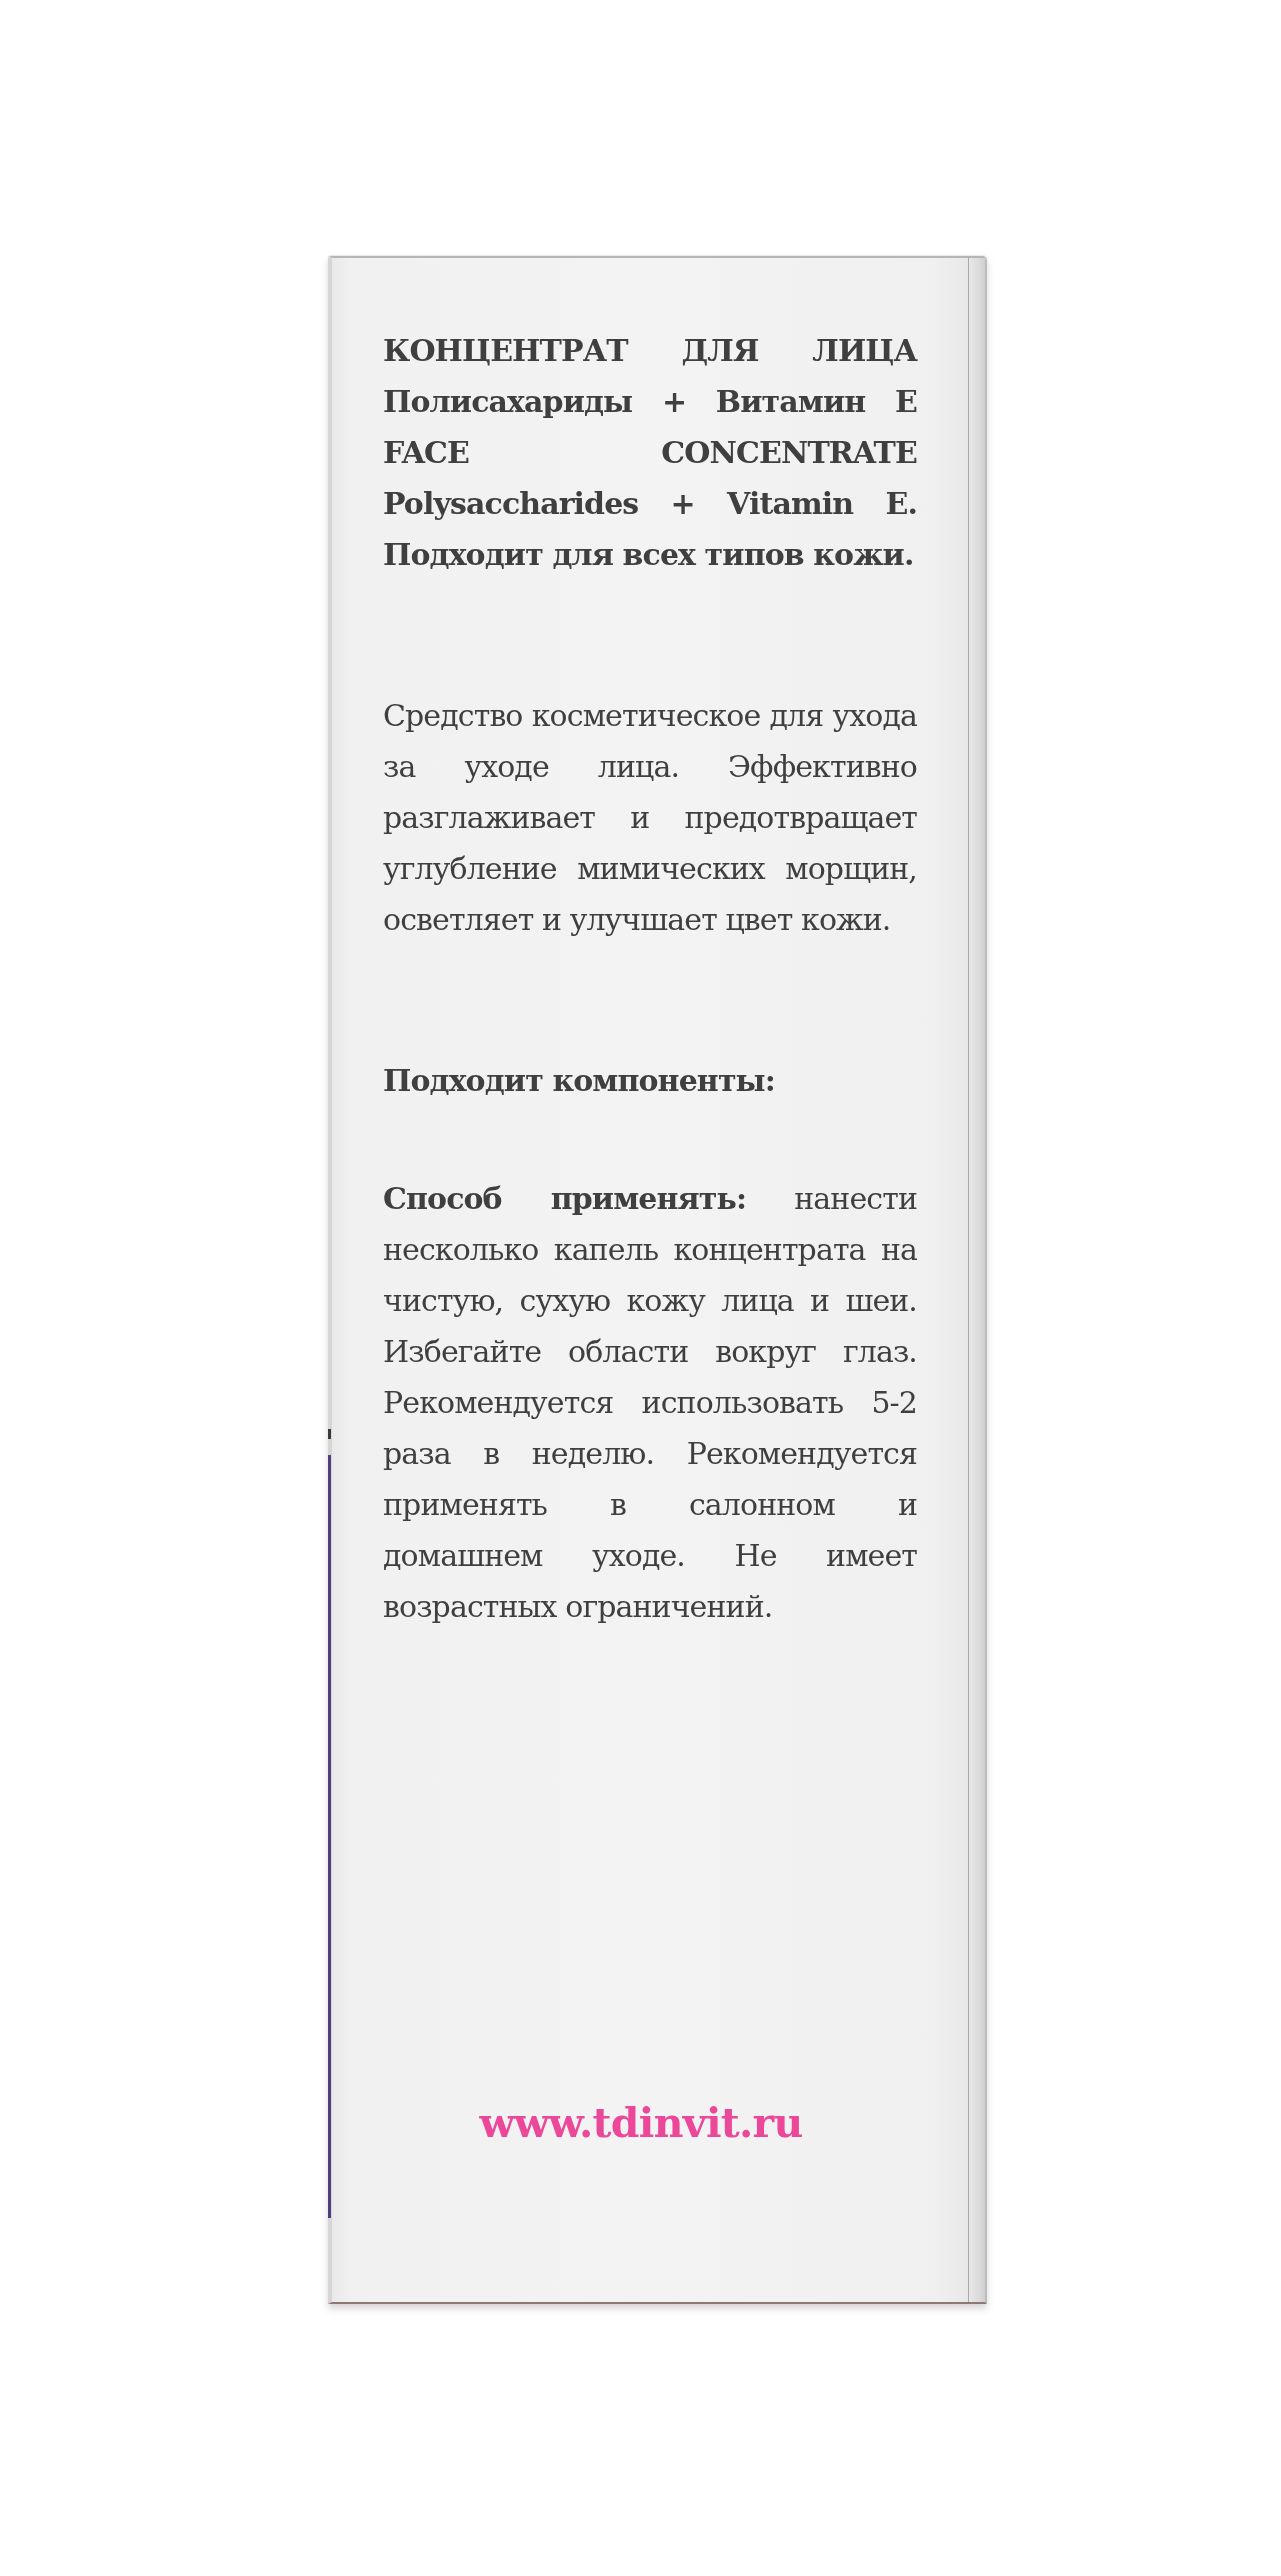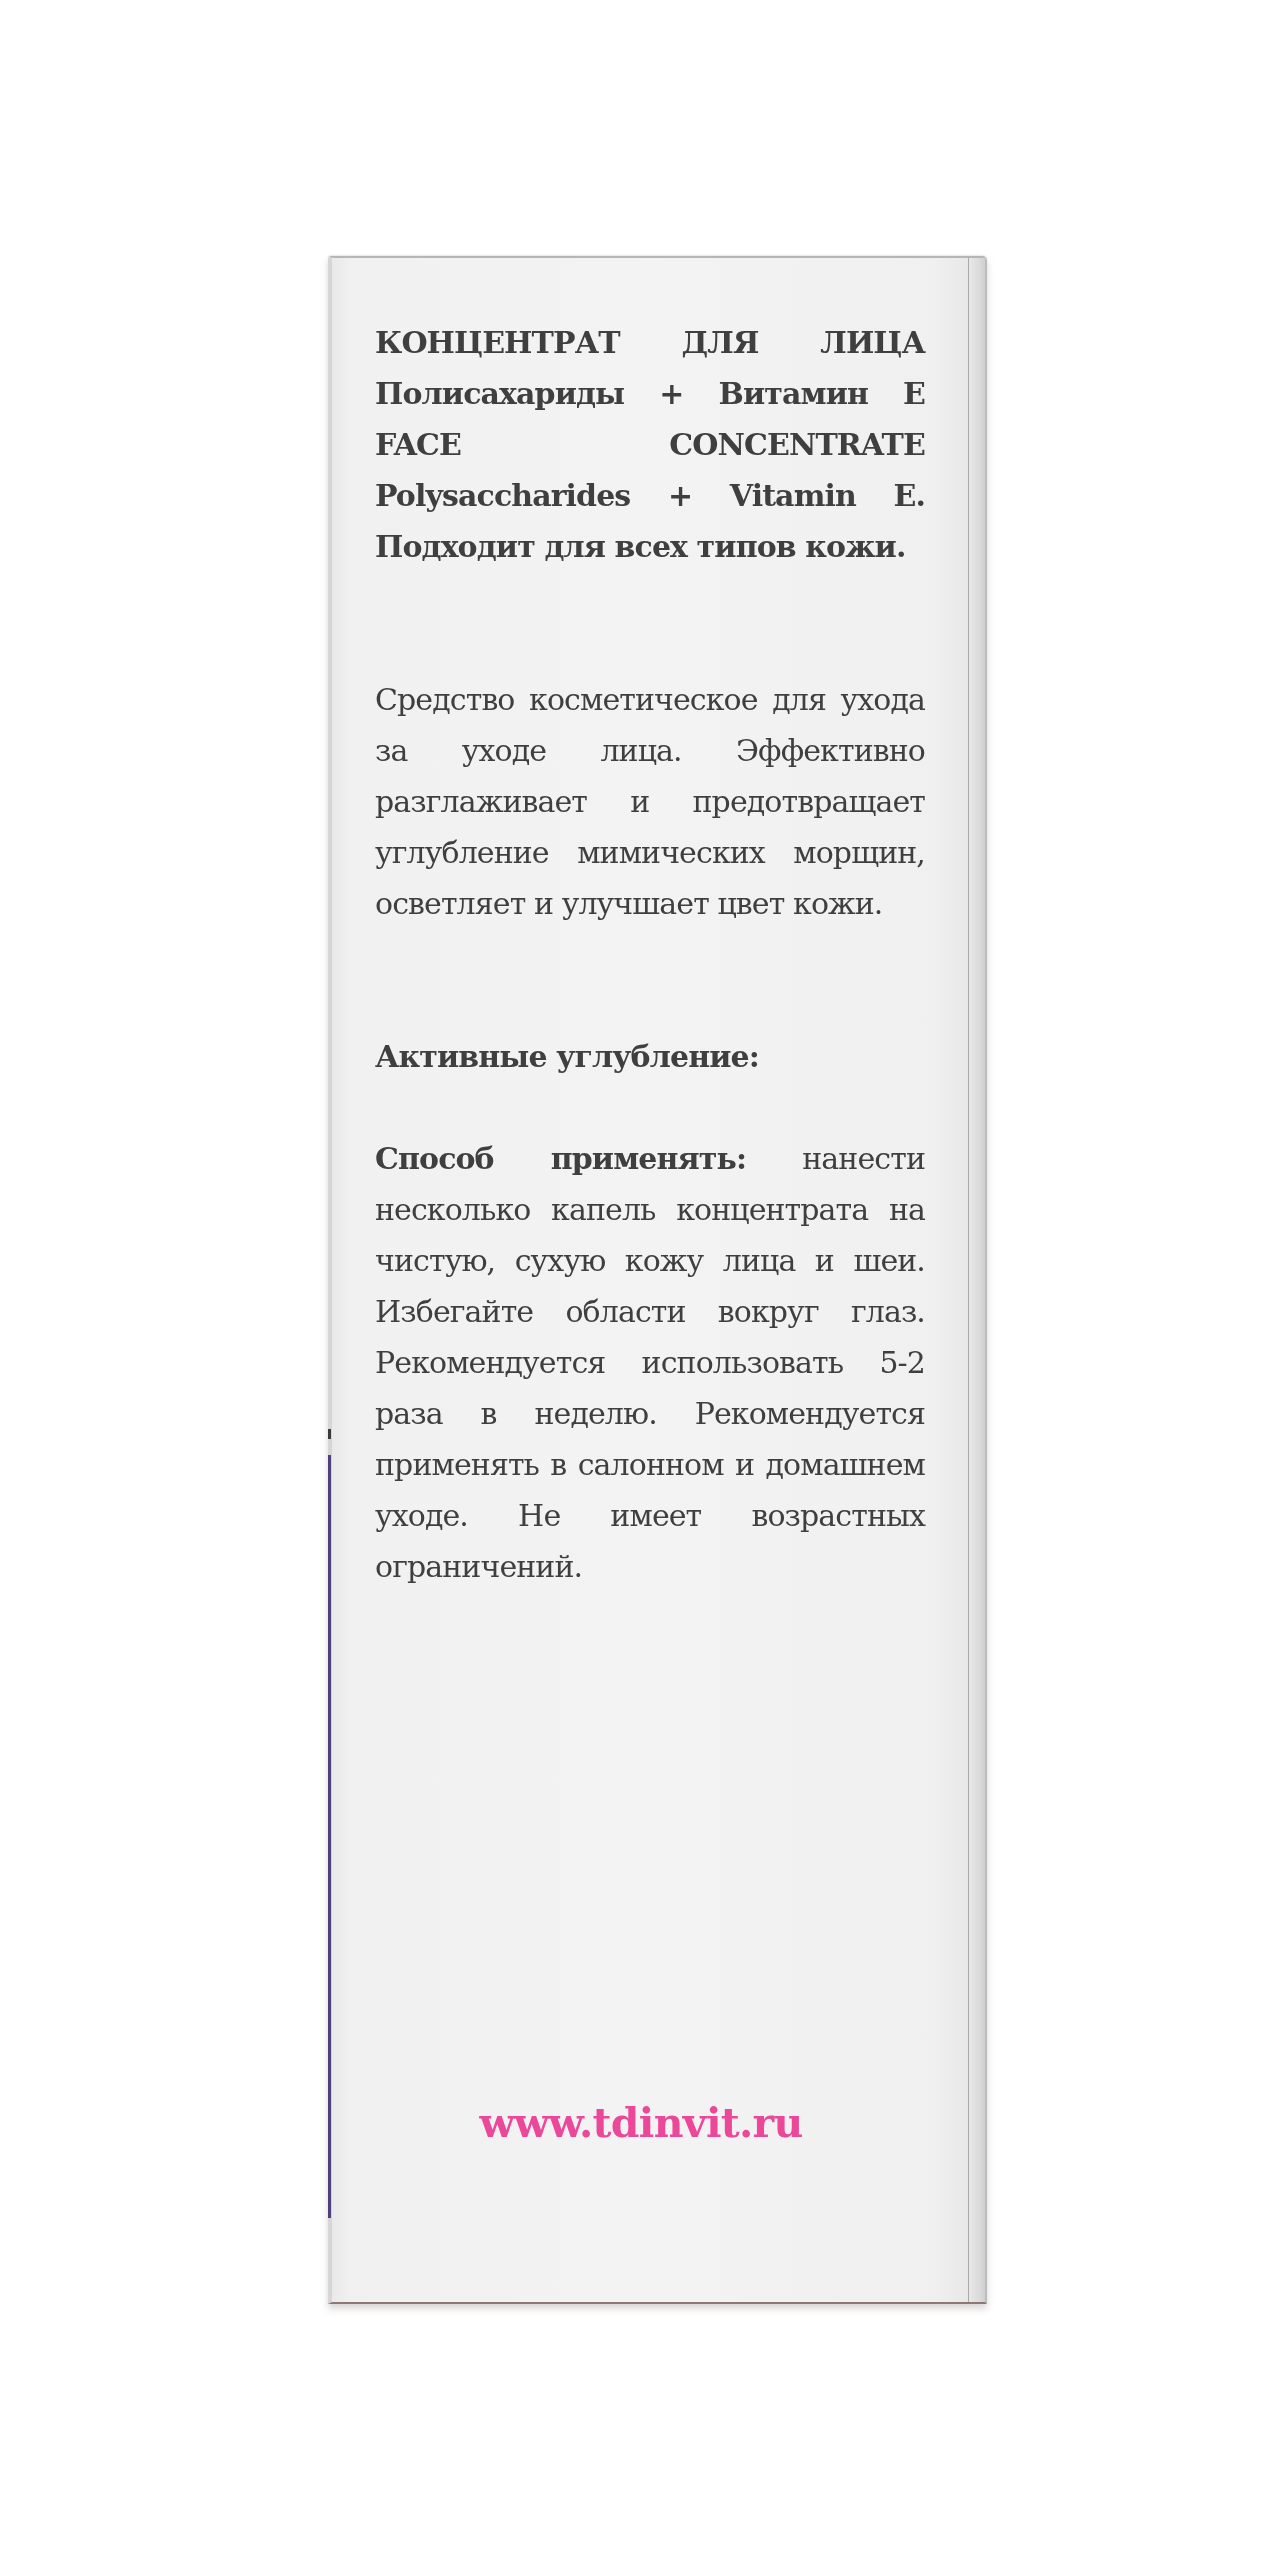--- a/index.html
+++ b/index.html
@@ -58,21 +58,21 @@
       top: 317px;
       width: 550px;
       font-family: "DejaVu Serif", "Liberation Serif", serif;
       color: #3f3f3f;
       font-size: 30px;
       line-height: 51px;
       text-align: justify;
       letter-spacing: -0.9px;
     }
     .content p {
-      margin: 0;
+      margin: 8px;
     }
     .title {
       font-weight: bold;
     }
     .block {
       margin-bottom: 51px !important;
     }
     .gap2 { height: 51px; }
     .label { font-weight: bold; }
     .url {
@@ -95,19 +95,19 @@
   <div class="edge-right"></div>
   <div class="dark-tick"></div>
   <div class="purple-strip"></div>
 </div>
 
 <div class="content">
   <p class="title block">КОНЦЕНТРАТ ДЛЯ ЛИЦА Полисахариды + Витамин Е FACE CONCENTRATE Polysaccharides + Vitamin E. Подходит для всех типов кожи.</p>
   <div class="gap2"></div>
   <p class="block">Средство косметическое для ухода за уходе лица. Эффективно разглаживает и предотвращает углубление мимических морщин, осветляет и улучшает цвет кожи.</p>
   <div class="gap2"></div>
-  <p class="label">Активные углубление:</p>
+  <p class="label">Подходит компоненты:</p>
   <div class="gap2"></div>
   <p><span class="label">Способ применять:</span> <span>нанести несколько капель концентрата на чистую, сухую кожу лица и шеи. Избегайте области вокруг глаз. Рекомендуется использовать 5-2 раза в неделю. Рекомендуется применять в салонном и домашнем уходе. Не имеет возрастных ограничений.</span></p>
 </div>
 
 <div class="url">www.tdinvit.ru</div>
 
 
 </body></html>

